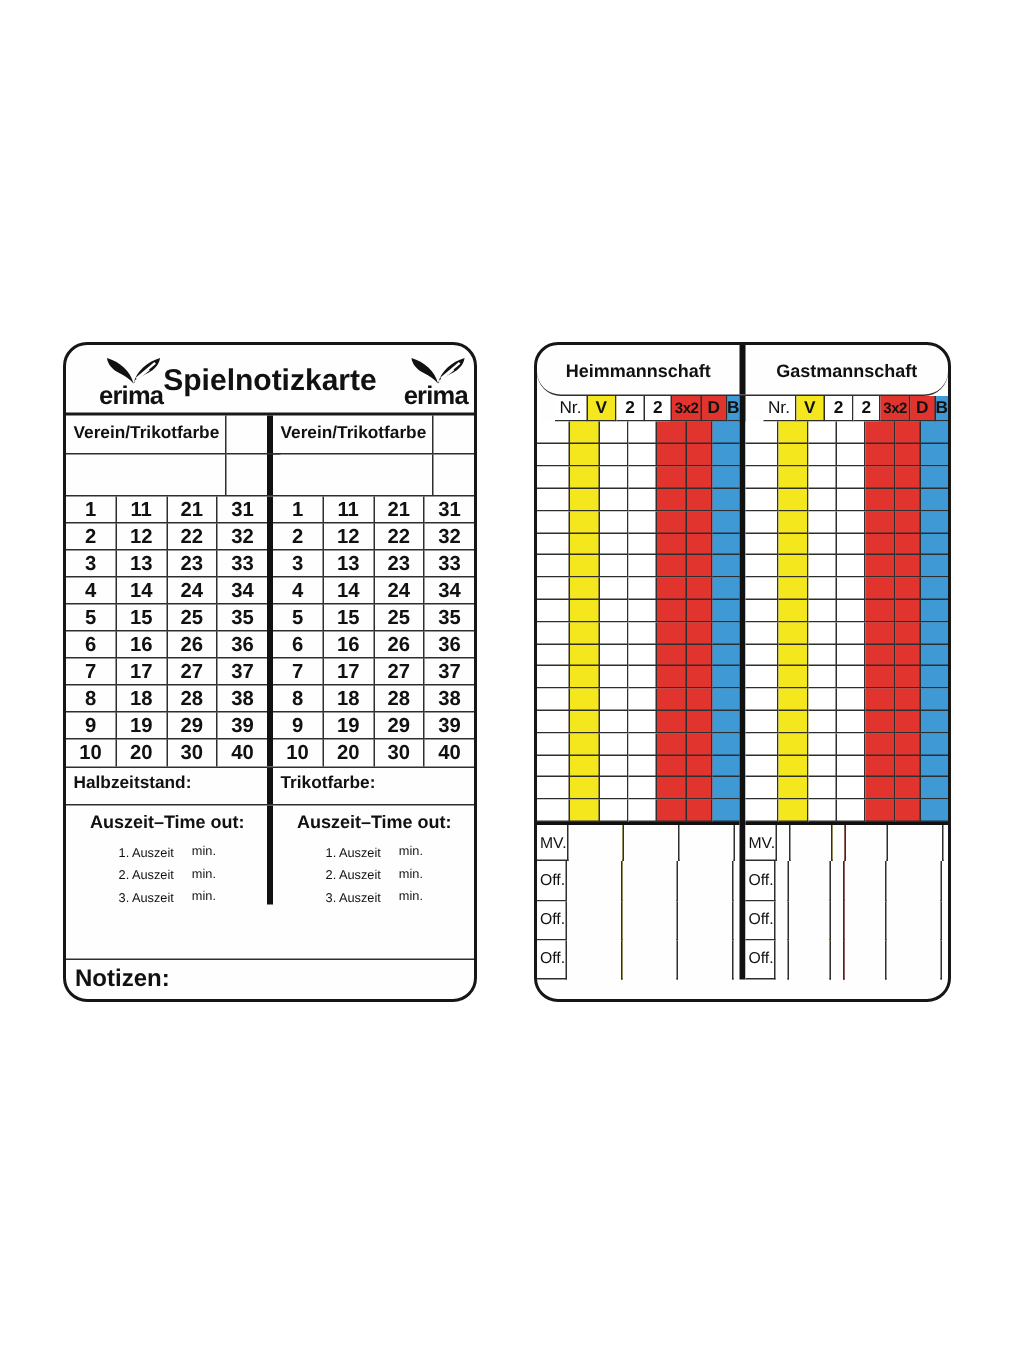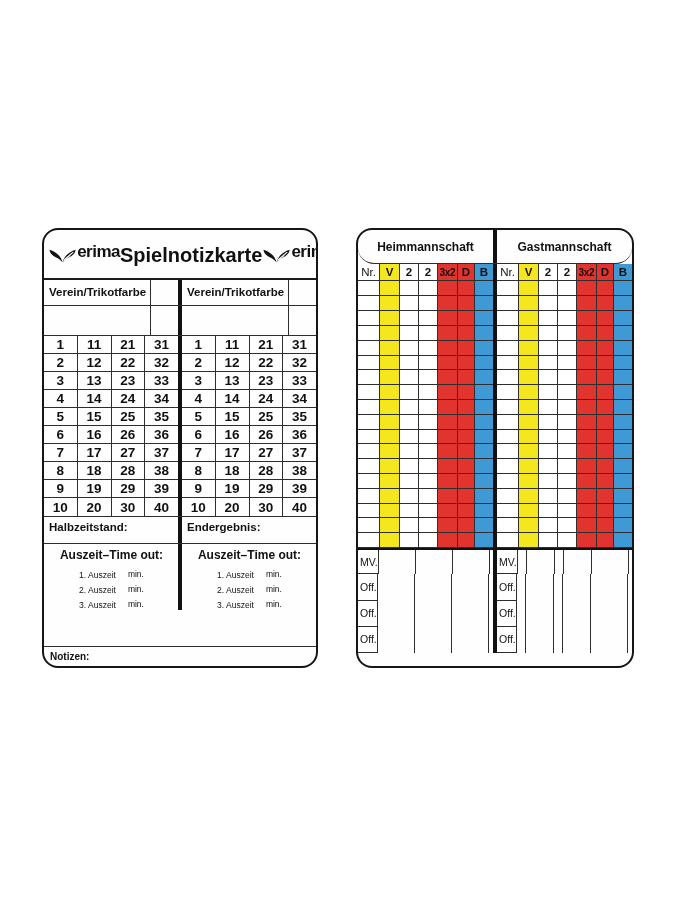--- a/index.html
+++ b/index.html
@@ -10,21 +10,21 @@
   .left-card{left:42px;width:276px;}
   .right-card{left:356px;width:278px;}
 
   
   .split{display:flex;width:100%;}
   .half{width:134px;position:relative;}
   .vdiv{width:4px;background:#111;flex:0 0 4px;}
 
   
   .lc-header{height:52px;display:flex;align-items:center;padding:2px 4px 0 4px;}
-  .brand{width:72px;display:flex;flex-direction:row;align-items:flex-start;line-height:1;}
+  .brand{width:72px;display:flex;flex-direction:column;align-items:flex-end;line-height:1;}
   .brand-word{font-weight:bold;font-size:17px;letter-spacing:-0.5px;margin-top:-2px;}
   .lc-title{flex:1;text-align:left;font-weight:bold;font-size:20px;line-height:20px;}
 
   .lc-verein{border-top:2px solid #1a1a1a;height:62px;}
   .vgrid{display:grid;grid-template-columns:1fr 36px;grid-template-rows:26px 1fr;height:100%;}
   .v-h{border-bottom:1.4px solid #2e2e2e;border-right:1.4px solid #2e2e2e;font-weight:bold;font-size:11.5px;padding:6px 4px 0 5px;}
   .v-nt{border-bottom:1.4px solid #2e2e2e;}
   .v-we{border-right:1.4px solid #2e2e2e;}
 
   .lc-numbers{border-top:1.4px solid #2e2e2e;height:181px;}
@@ -37,42 +37,42 @@
   .lc-score{height:29px;border-top:1.4px solid #2e2e2e;}
   .score-cell{font-weight:bold;font-size:11.5px;padding:4px 0 0 5px;}
 
   .lc-timeout{height:68px;border-top:1.4px solid #2e2e2e;}
   .to-half{padding:4px 5px 0 6px;display:flex;flex-direction:column;align-items:center;}
   .to-head{font-weight:bold;font-size:12px;height:17px;}
   .to-row{display:flex;align-items:flex-end;height:15px;font-size:8.5px;}
   .to-line{flex:1;border-bottom:1.2px solid #555;margin:0 5px 3px 7px;}
   .to-min{margin-bottom:1px;}
 
-  .lc-notes{flex:1;border-top:1.4px solid #2e2e2e;padding:4px 6px;font-weight:bold;font-size:10px;margin-top:36px;}
+  .lc-notes{flex:1;border-top:1.4px solid #2e2e2e;padding:4px 6px;font-weight:bold;font-size:16px;margin-top:36px;}
 
   
   .rc-teams{height:34px;border-bottom:1.5px solid #2e2e2e;border-radius:16px;}
   .rc-teams .half{width:135px;display:flex;align-items:center;justify-content:center;font-weight:bold;font-size:12px;}
   .rc-grid{height:389px;display:flex;}
   .rhalf{width:135px;display:flex;flex-direction:column;}
   .r-row{display:flex;}
   .r-header{height:20px;}
   .r-body{height:17px;}
   .r-bottom{height:30px;gap:36px;}
   .r-sep{border-top:2.5px solid #111;}
   .r-cell{border-right:1.4px solid #2e2e2e;border-bottom:1.4px solid #2e2e2e;}
   .r-cell:nth-child(1){width:22px;}
   .r-cell:nth-child(2){width:20px;}
   .r-cell:nth-child(3){width:19px;}
   .r-cell:nth-child(4){width:19px;}
   .r-cell:nth-child(5){width:20px;}
   .r-cell:nth-child(6){width:17px;}
   .r-cell:nth-child(7){flex:1;border-right:none;}
   .r-header .r-cell{font-weight:bold;font-size:11.5px;display:flex;align-items:center;justify-content:center;}
-  .r-header .r-cell:nth-child(1){font-weight:normal;}
+  .r-header .r-cell:nth-child(1){font-weight:normal;margin-left:12px;}
   .r-header .r-cell:nth-child(5){font-size:10px;letter-spacing:-0.3px;}
   .r-label{font-size:10.5px;display:flex;align-items:center;padding-left:2px;}
   .c-white{background:#fff;}
   .c-yellow{background:var(--yellow,#f4e71e);}
   .c-red{background:var(--red,#e1342e);}
   .c-blue{background:var(--blue,#3e99d4);}
 </style>
 </head>
 <body>
 
@@ -244,21 +244,21 @@
             <div class="num-cell">20</div>
             <div class="num-cell">30</div>
             <div class="num-cell">40</div>
           </div>
         </div>
     </div>
 
     <div class="split lc-score">
       <div class="half score-cell">Halbzeitstand:</div>
       <div class="vdiv"></div>
-      <div class="half score-cell">Endergebnis:</div>
+      <div class="half score-cell">Trikotfarbe:</div>
     </div>
 
     <div class="split lc-timeout">
       <div class="half to-half">
         <div class="to-head">Auszeit–Time out:</div>
         <div class="to-row">
             <span>1. Auszeit</span>
             <span class="to-line"></span>
             <span class="to-min">min.</span>
           </div>

